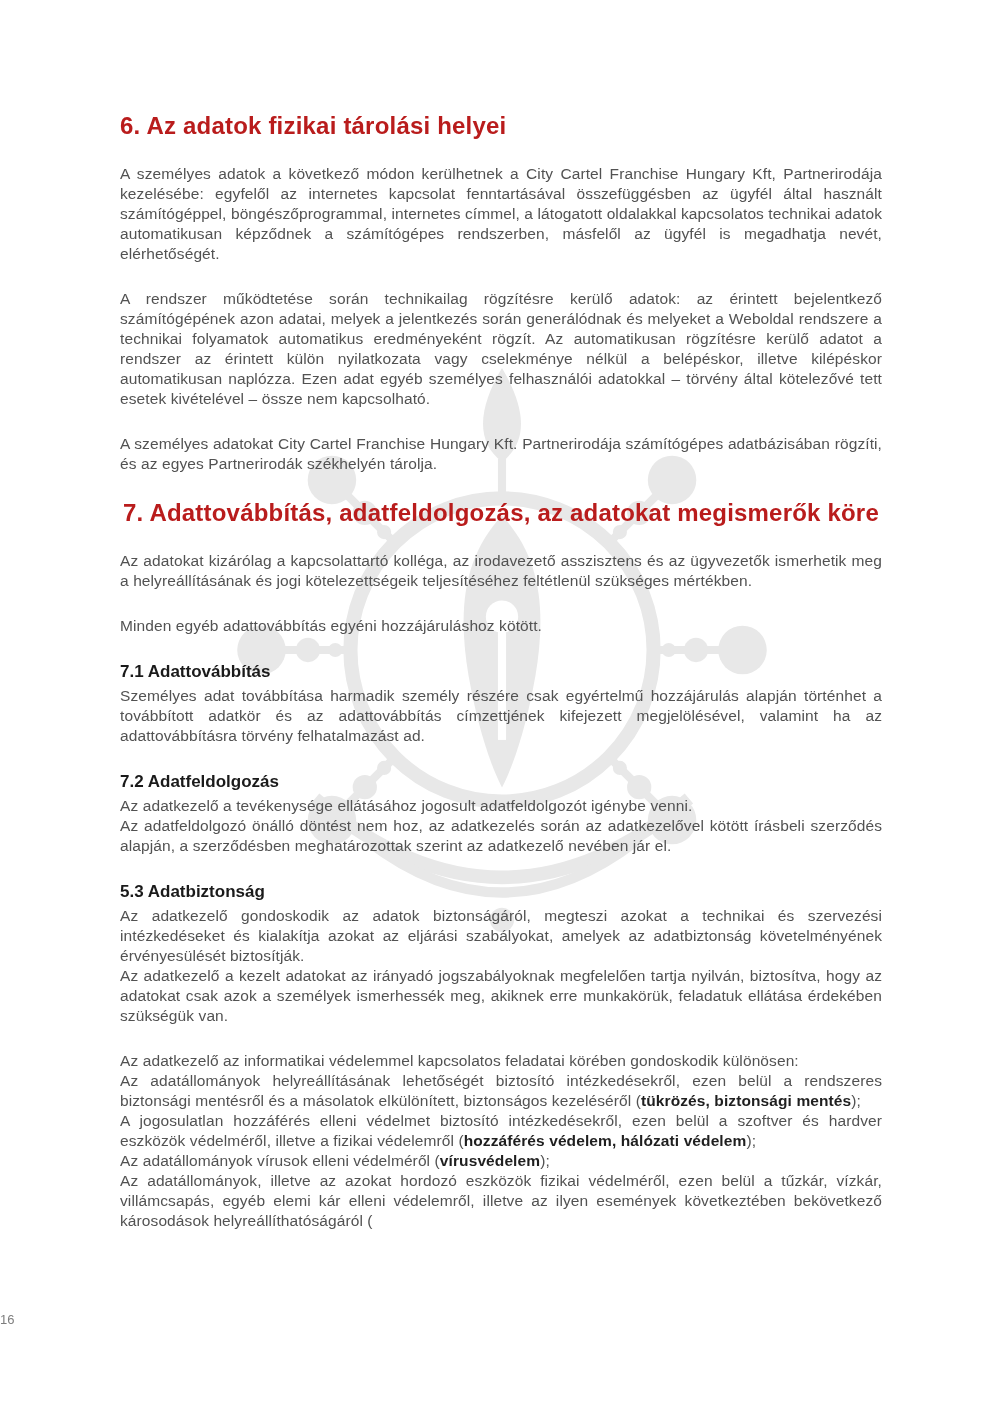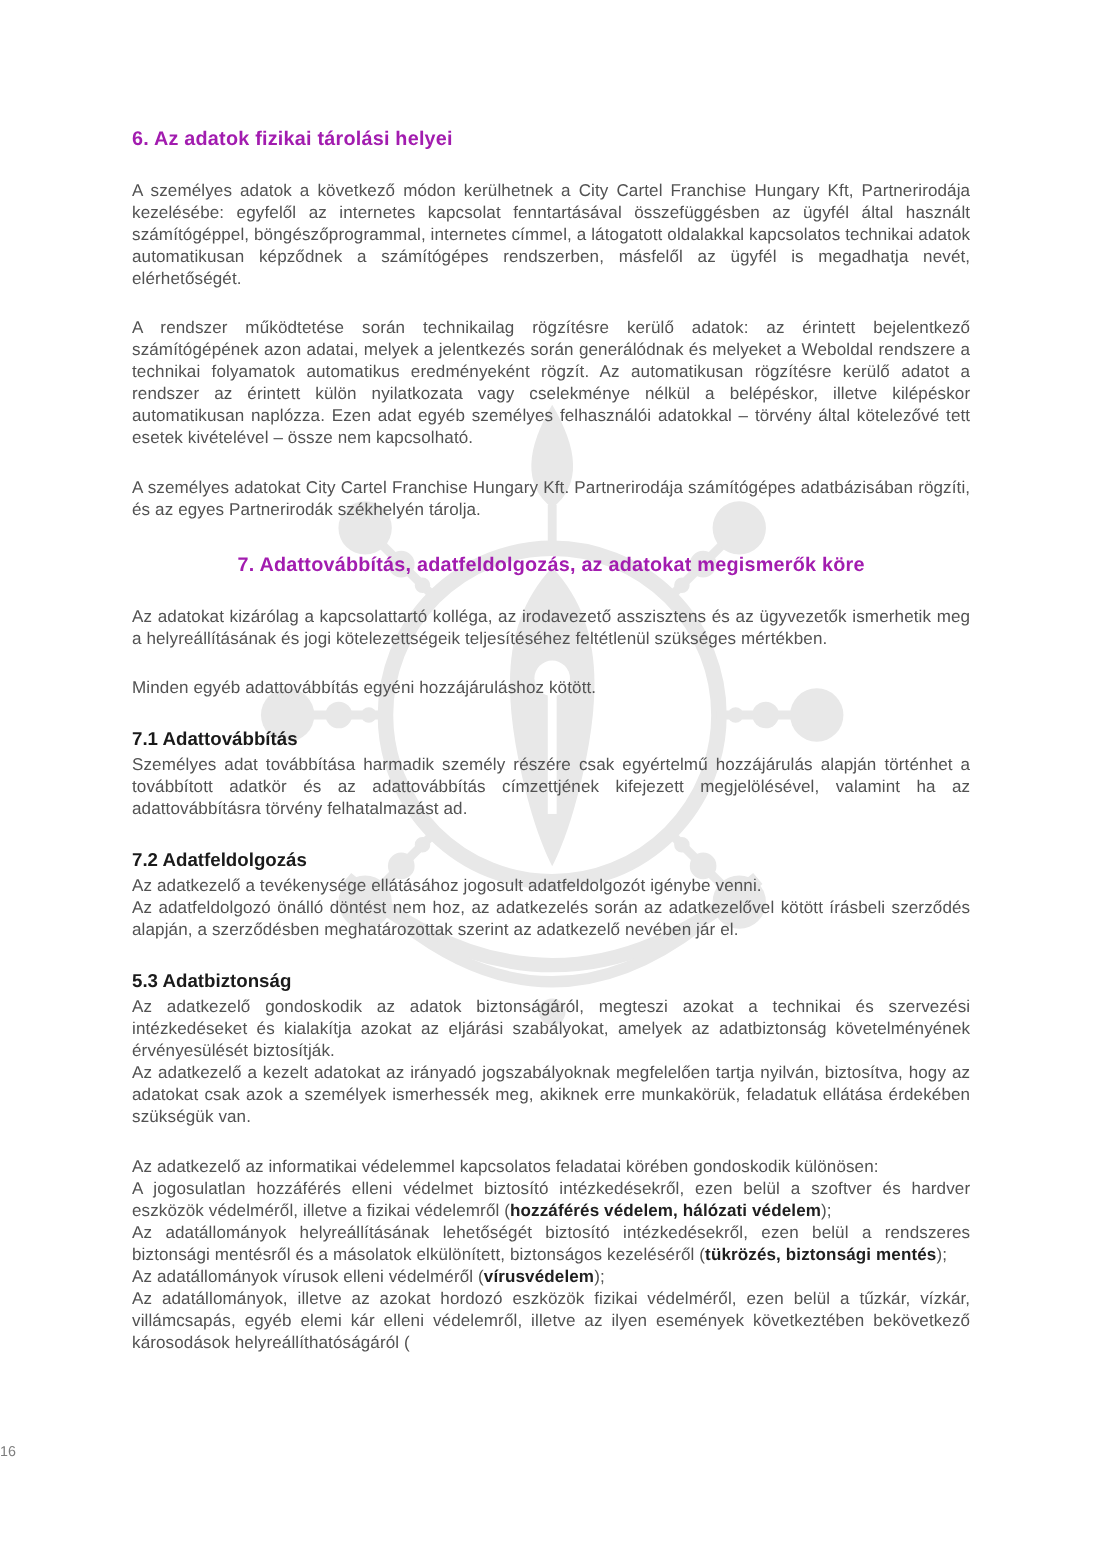--- a/index.html
+++ b/index.html
@@ -20,23 +20,23 @@
     width: 576px; height: 576px;
     z-index: 0;
   }
   .content {
     position: absolute;
     left: 120px; top: 112px;
     width: 762px;
     z-index: 1;
   }
   h1 {
-    font-size: 18px; line-height: 28px;
+    font-size: 24px; line-height: 28px;
     font-weight: 800;
-    color: #a21caf;
+    color: #b91c1c;
     letter-spacing: 0.2px;
     margin: 0 0 24px 0;
   }
   h1.mid { margin-top: 6px; text-align: center; }
   h2 {
     font-size: 17px; line-height: 22px;
     font-weight: 700;
     color: #1a1a1a;
     margin: 3px 0 3px 0;
   }
@@ -116,22 +116,22 @@
 
     <h2>7.2 Adatfeldolgozás</h2>
     <p class="tight">Az adatkezelő a tevékenysége ellátásához jogosult adatfeldolgozót igénybe venni.</p>
     <p>Az adatfeldolgozó önálló döntést nem hoz, az adatkezelés során az adatkezelővel kötött írásbeli szerződés alapján, a szerződésben meghatározottak szerint az adatkezelő nevében jár el.</p>
 
     <h2>5.3 Adatbiztonság</h2>
     <p class="tight">Az adatkezelő gondoskodik az adatok biztonságáról, megteszi azokat a technikai és szervezési intézkedéseket és kialakítja azokat az eljárási szabályokat, amelyek az adatbiztonság követelményének érvényesülését biztosítják.</p>
     <p>Az adatkezelő a kezelt adatokat az irányadó jogszabályoknak megfelelően tartja nyilván, biztosítva, hogy az adatokat csak azok a személyek ismerhessék meg, akiknek erre munkakörük, feladatuk ellátása érdekében szükségük van.</p>
 
     <p class="tight">Az adatkezelő az informatikai védelemmel kapcsolatos feladatai körében gondoskodik különösen:</p>
+    <p class="tight"><span>Az adatállományok helyreállításának lehetőségét biztosító intézkedésekről, ezen belül a rendszeres biztonsági mentésről és a másolatok elkülönített, biztonságos kezeléséről (</span><b>tükrözés, biztonsági mentés</b><span>);</span></p>
     <p class="tight"><span>A jogosulatlan hozzáférés elleni védelmet biztosító intézkedésekről, ezen belül a szoftver és hardver eszközök védelméről, illetve a fizikai védelemről (</span><b>hozzáférés védelem, hálózati védelem</b><span>);</span></p>
-    <p class="tight"><span>Az adatállományok helyreállításának lehetőségét biztosító intézkedésekről, ezen belül a rendszeres biztonsági mentésről és a másolatok elkülönített, biztonságos kezeléséről (</span><b>tükrözés, biztonsági mentés</b><span>);</span></p>
     <p class="tight"><span>Az adatállományok vírusok elleni védelméről (</span><b>vírusvédelem</b><span>);</span></p>
     <p class="tight"><span>Az adatállományok, illetve az azokat hordozó eszközök fizikai védelméről, ezen belül a tűzkár, vízkár, villámcsapás, egyéb elemi kár elleni védelemről, illetve az ilyen események következtében bekövetkező károsodások helyreállíthatóságáról (</span></p>
 
   </div>
 
   <div class="footer">16</div>
 
 </div>
 
 </body></html>

